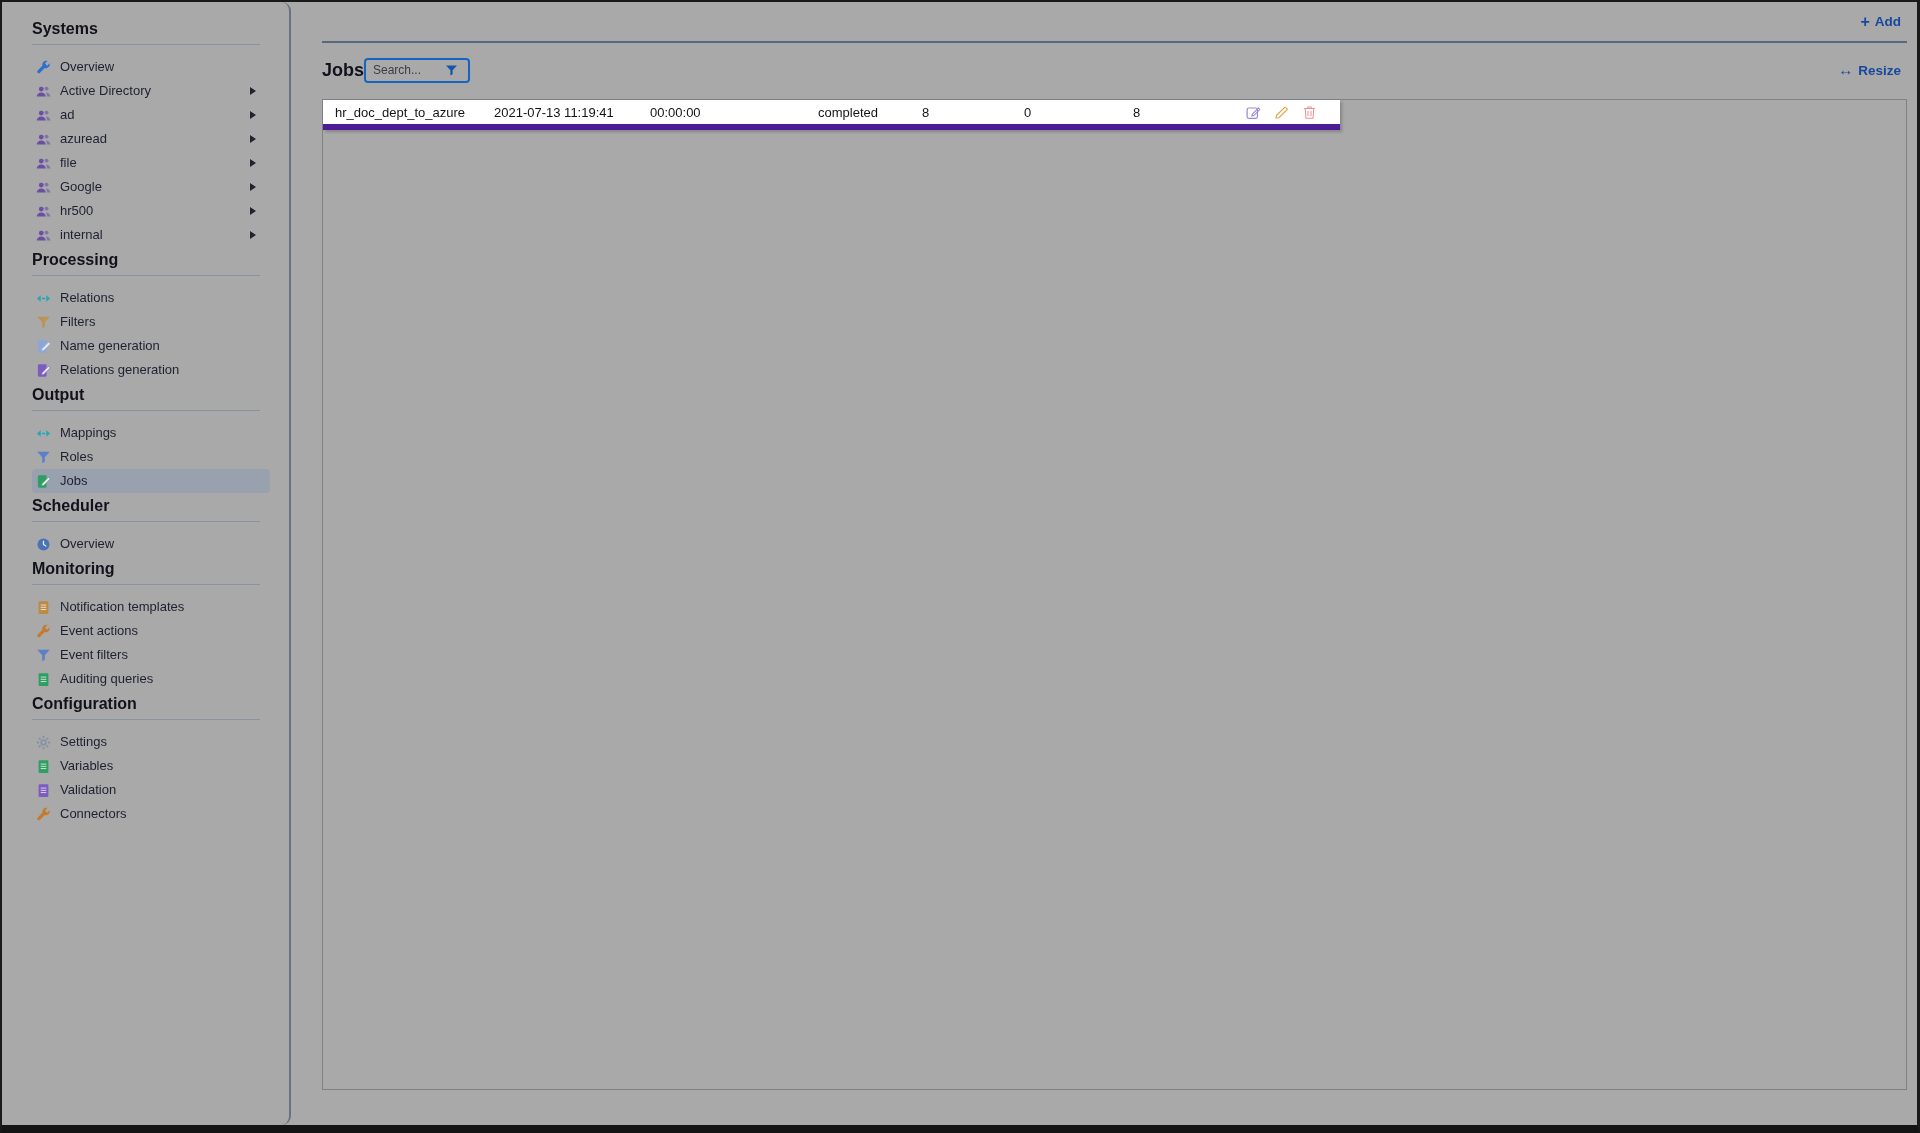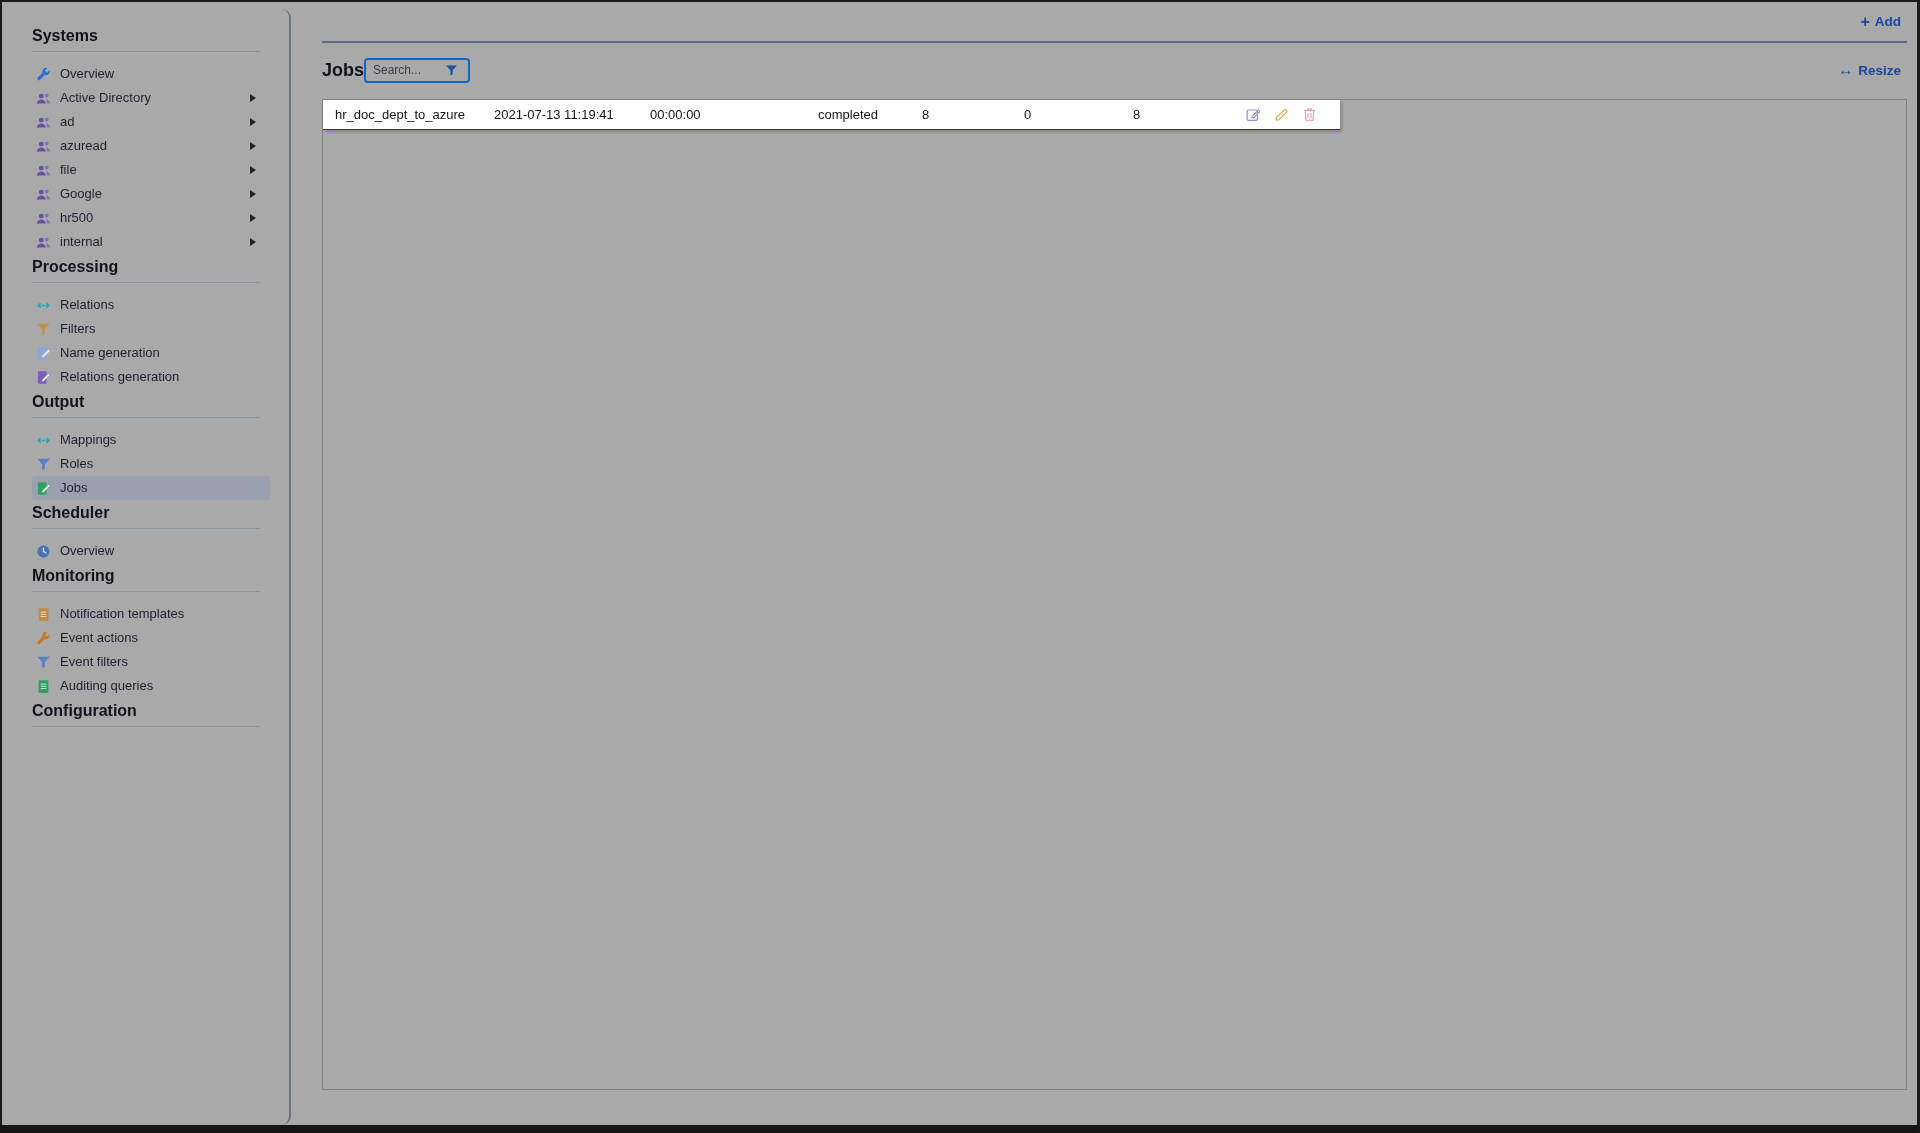--- a/index.html
+++ b/index.html
@@ -13,21 +13,21 @@
   }
   .frame {
     position: absolute; inset: 0;
     border: 2px solid #1a1a1a;
     border-right-width: 3px;
     border-bottom: 8px solid #141414;
   }
 
   
   .sidebar {
-    position: absolute; left: 0; top: 7px; bottom: 0; width: 289px;
+    position: absolute; left: 0; top: 0; bottom: 0; width: 289px;
     border-right: 2px solid #6a7180;
     padding: 12px 0 0 30px;
     border-radius: 9px;
   }
   .section-title {
     width: 228px;
     font-size: 16px; font-weight: 700; color: #12121c;
     padding-bottom: 6px; line-height: 18px;
     border-bottom: 1px solid #8892a1;
     margin-top: 4px;
@@ -128,21 +128,21 @@
   .th.c-items    { width: 102px; }
   .th.c-success  { width: 109px; }
   .th.c-errors   { width: 105px; }
   .th.c-actions  { width: 113px; }
   .th.c-fill     { flex: 1; }
 
   .trow {
     display: flex; width: 1017px; height: 30px;
     background: #ffffff; align-items: center;
     font-size: 13px; color: #141414;
-    border-bottom: 1px solid #4c1d95;
+    border-bottom: 6px solid #4c1d95;
     box-shadow: 2px 2px 3px rgba(0,0,0,0.22);
     cursor: pointer;
   }
   .td { padding-left: 12px; overflow: hidden; white-space: nowrap; }
   .td.c-name     { width: 159px; }
   .td.c-started  { width: 156px; }
   .td.c-duration { width: 168px; }
   .td.c-status   { width: 104px; }
   .td.c-items    { width: 102px; }
   .td.c-success  { width: 109px; }
@@ -359,20 +359,46 @@
           <svg class="ic ic-green">
               <use href="#sym-document"></use>
             </svg>
           <span class="nav-label">Auditing queries</span>
         </div>
       </div>
     </div>
 
     <div class="section">
       <div class="section-title">Configuration</div>
+      <div class="nav">
+        <div class="nav-item">
+          <svg class="ic ic-gear">
+              <use href="#sym-gear"></use>
+            </svg>
+          <span class="nav-label">Settings</span>
+        </div>
+        <div class="nav-item">
+          <svg class="ic ic-green">
+              <use href="#sym-document"></use>
+            </svg>
+          <span class="nav-label">Variables</span>
+        </div>
+        <div class="nav-item">
+          <svg class="ic ic-violet">
+              <use href="#sym-document"></use>
+            </svg>
+          <span class="nav-label">Validation</span>
+        </div>
+        <div class="nav-item">
+          <svg class="ic ic-orange">
+              <use href="#sym-wrench"></use>
+            </svg>
+          <span class="nav-label">Connectors</span>
+        </div>
+      </div>
     </div>
 
   </nav>
 
   <div class="main">
 
     <div class="topbar">
       <a class="link">
         <span class="plus-glyph">+</span>
         <span>Add</span>

